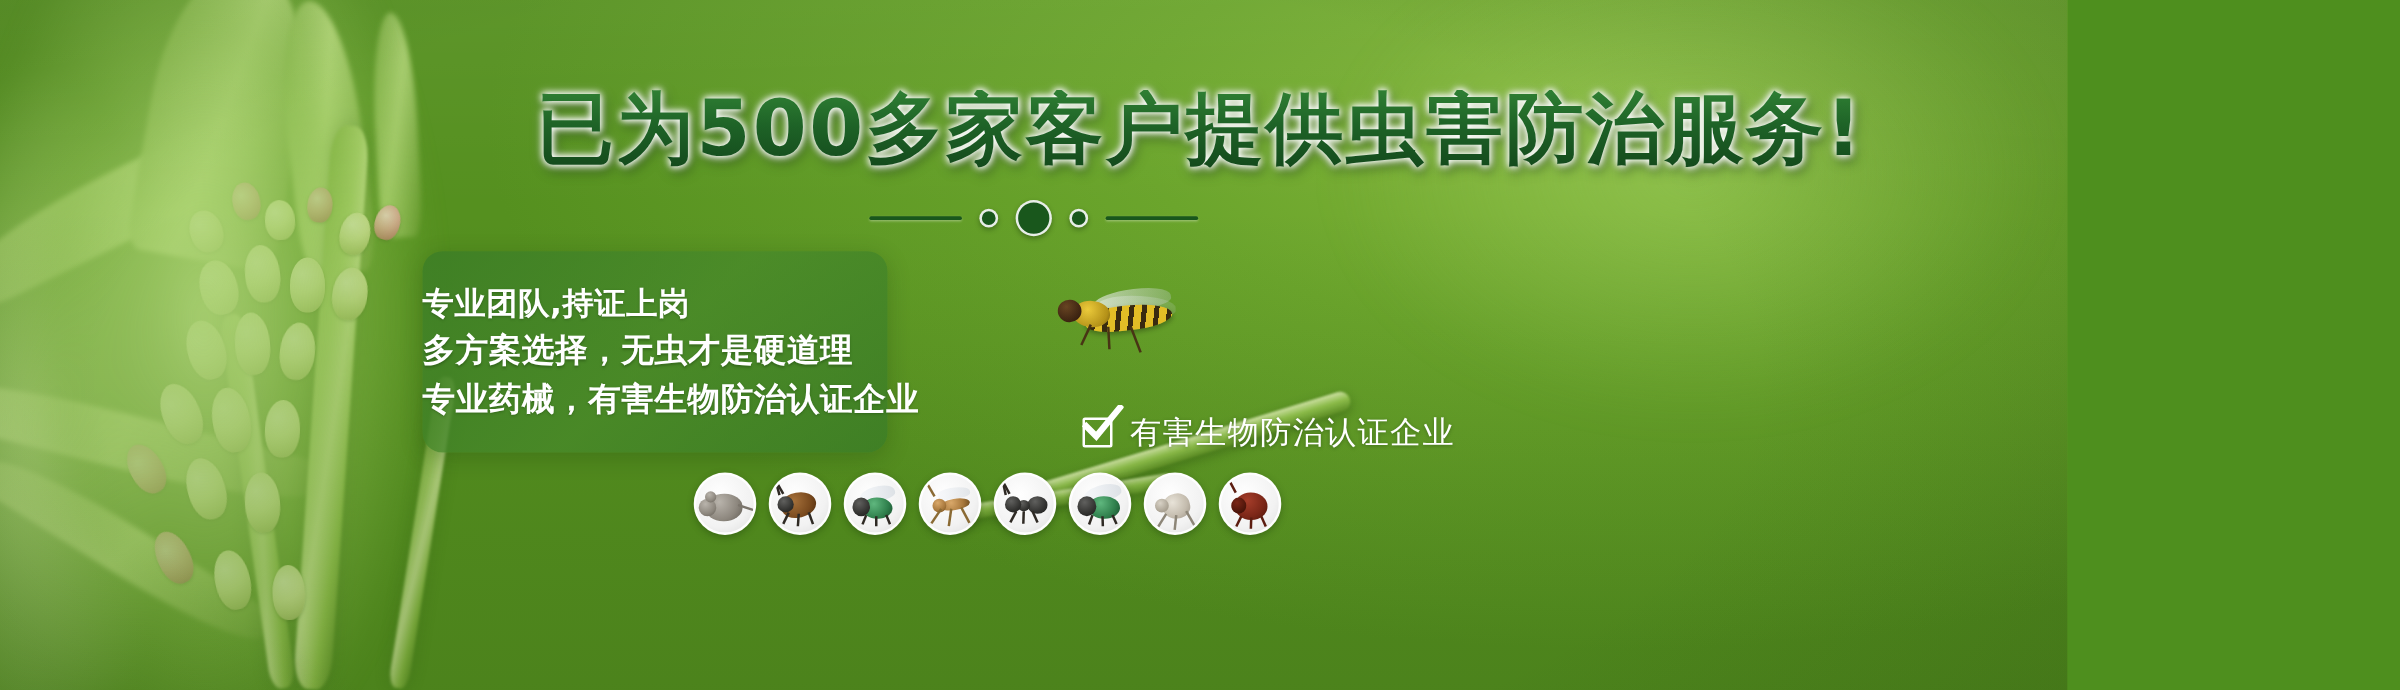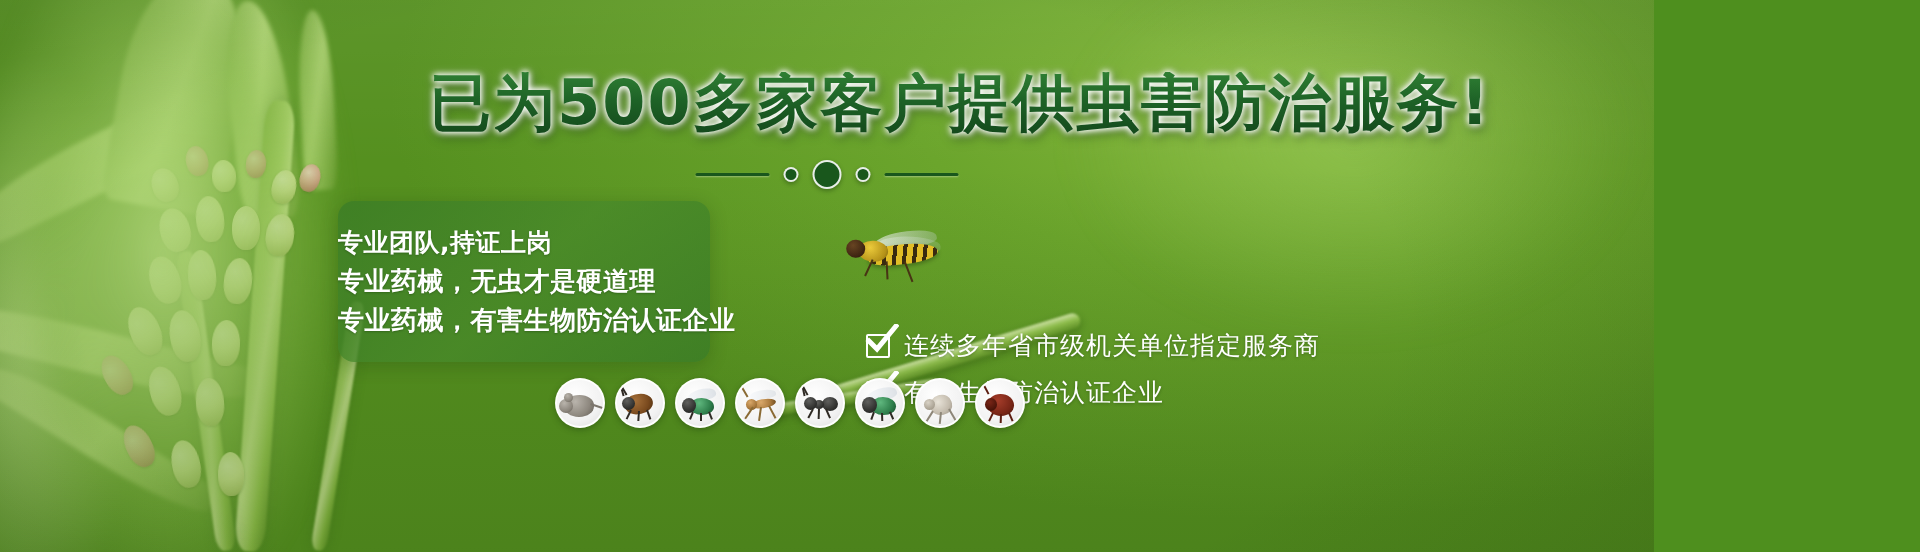--- a/index.html
+++ b/index.html
@@ -307,33 +307,25 @@
     <div class="rule"></div>
     <div class="dot"></div>
     <div class="dot big"></div>
     <div class="dot"></div>
     <div class="rule"></div>
   </div>
 
   <div class="panel"></div>
   <div class="panel-lines">
     <div class="pline l1">专业团队,持证上岗</div>
-    <div class="pline l2">专业药械，无虫才是硬道理</div>
+    <div class="pline l2">多方案选择，无虫才是硬道理</div>
     <div class="pline l3">专业药械，有害生物防治认证企业</div>
   </div>
 
   <div class="checklist">
-    <div class="check-row">
-      <span class="check-box">
-        <svg width="34" height="30" viewBox="0 0 34 30" aria-hidden="true">
-          <path d="M4 17 L12 25 L31 2" fill="none" stroke="#ffffff" stroke-width="5" stroke-linecap="square" stroke-linejoin="miter"></path>
-        </svg>
-      </span>
-      <span class="check-text">连续多年省市级机关单位指定服务商</span>
-    </div>
     <div class="check-row">
       <span class="check-box">
         <svg width="34" height="30" viewBox="0 0 34 30" aria-hidden="true">
           <path d="M4 17 L12 25 L31 2" fill="none" stroke="#ffffff" stroke-width="5" stroke-linecap="square" stroke-linejoin="miter"></path>
         </svg>
       </span>
       <span class="check-text">有害生物防治认证企业</span>
     </div>
   </div>
 

